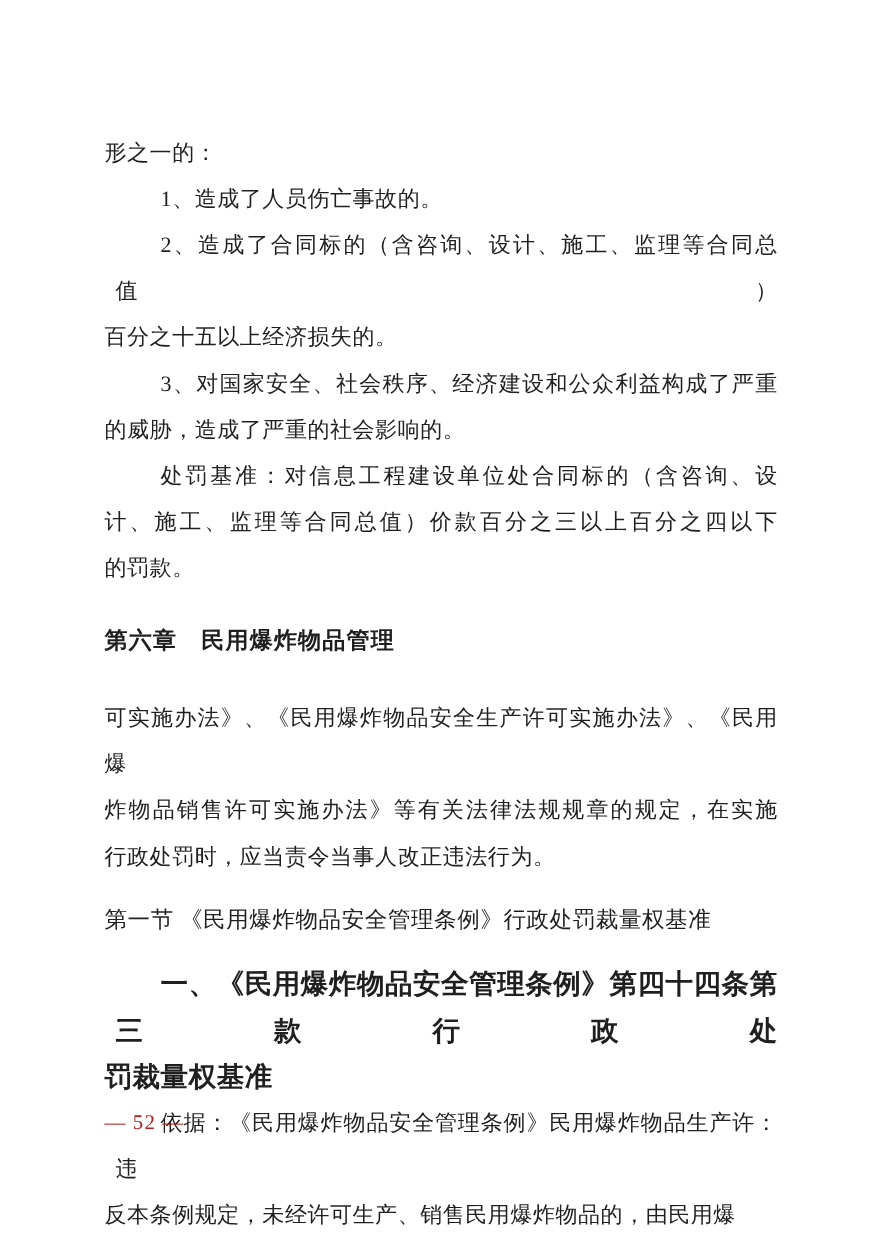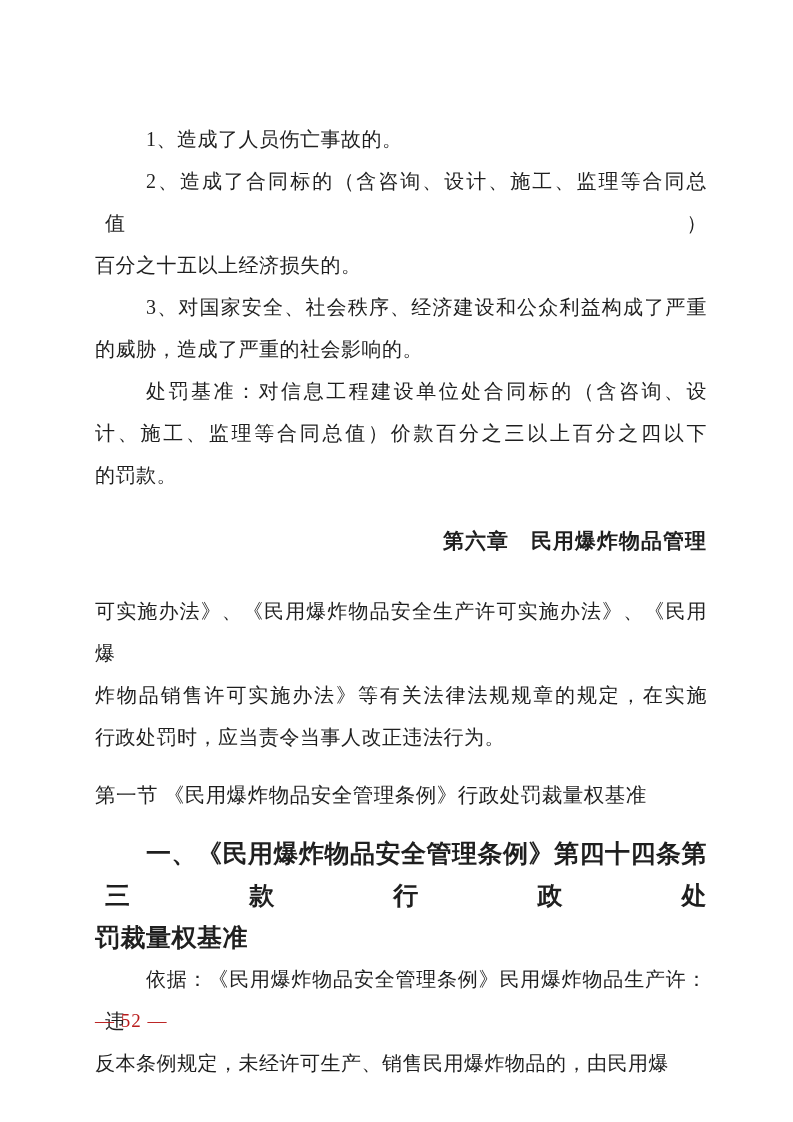--- a/index.html
+++ b/index.html
@@ -28,21 +28,21 @@
     letter-spacing: 0.5px;
   }
   .line.end { text-align-last: left; }
   .line.ind { text-indent: 41px; margin-left: 10px; }
   .chapter-title {
     margin-top: 24px;
     font-family: "Liberation Sans", "DejaVu Sans", sans-serif;
     font-weight: 700;
     font-size: 21px;
     line-height: 42px;
-    text-align: right;
+    text-align: left;
     letter-spacing: 1px;
   }
   .chapter-intro { margin-top: 28px; }
   .section-title {
     margin-top: 16px;
     font-family: "Liberation Serif", "DejaVu Serif", serif;
     font-weight: 400;
     font-size: 20.5px;
     line-height: 42px;
     text-align: left;
@@ -63,20 +63,23 @@
     letter-spacing: 1px;
     color: #b91c1c;
   }
 </style>
 </head>
 <body>
 
 <div class="page">
   <div class="content">
 
+    <div class="para">
+      <div class="line end">形之一的：</div>
+    </div>
 
     <div class="para">
       <div class="line end ind">1、造成了人员伤亡事故的。</div>
     </div>
 
     <div class="para">
       <div class="line full ind">2、造成了合同标的（含咨询、设计、施工、监理等合同总值）</div>
       <div class="line end">百分之十五以上经济损失的。</div>
     </div>
 

